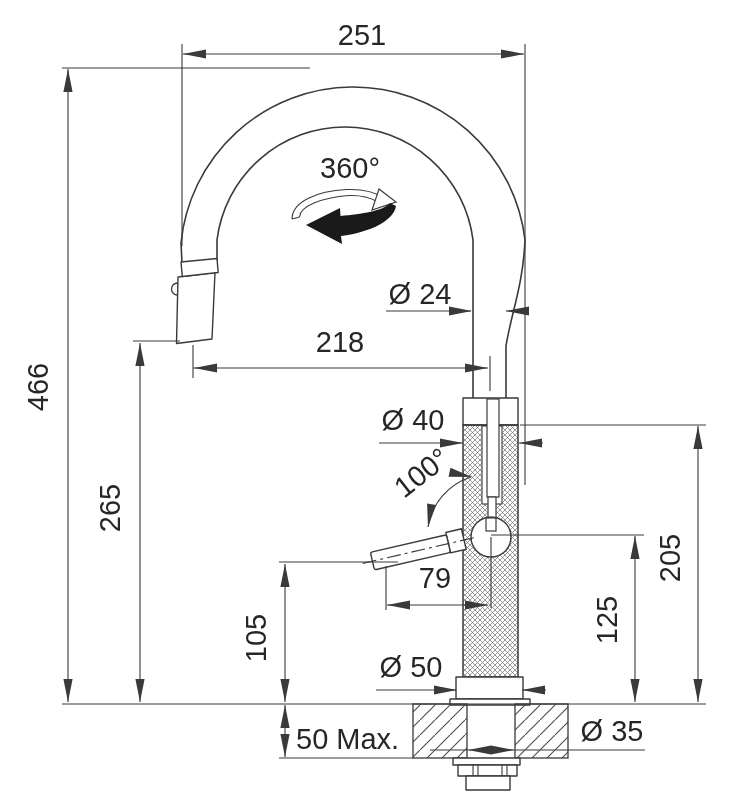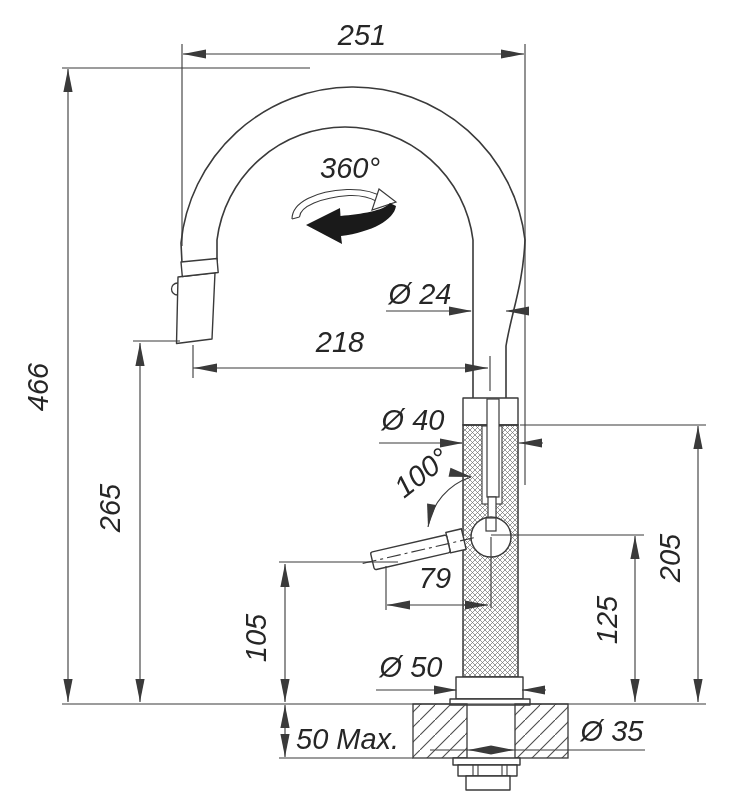--- a/index.html
+++ b/index.html
@@ -1,19 +1,18 @@
 <!DOCTYPE html>
 <html><head>
 <meta charset="utf-8">
 <style>
   html,body{margin:0;padding:0;background:#fff;}
   .stage{
     position:relative;width:623px;height:800px;background:#ffffff;
     font-family:"Liberation Sans", sans-serif;
-    font-style:italic;
   }
   svg{display:block}
   text{
     font-family:"Liberation Sans", sans-serif;
     font-size:29px;
     fill:#262626;
   }
   .thick{stroke:#3a3a3a;stroke-width:1.6;fill:none;stroke-linejoin:round;}
   .part{stroke:#3a3a3a;stroke-width:1.4;fill:#ffffff;stroke-linejoin:round;}
   .dim{stroke:#3a3a3a;stroke-width:1.1;fill:none;}

